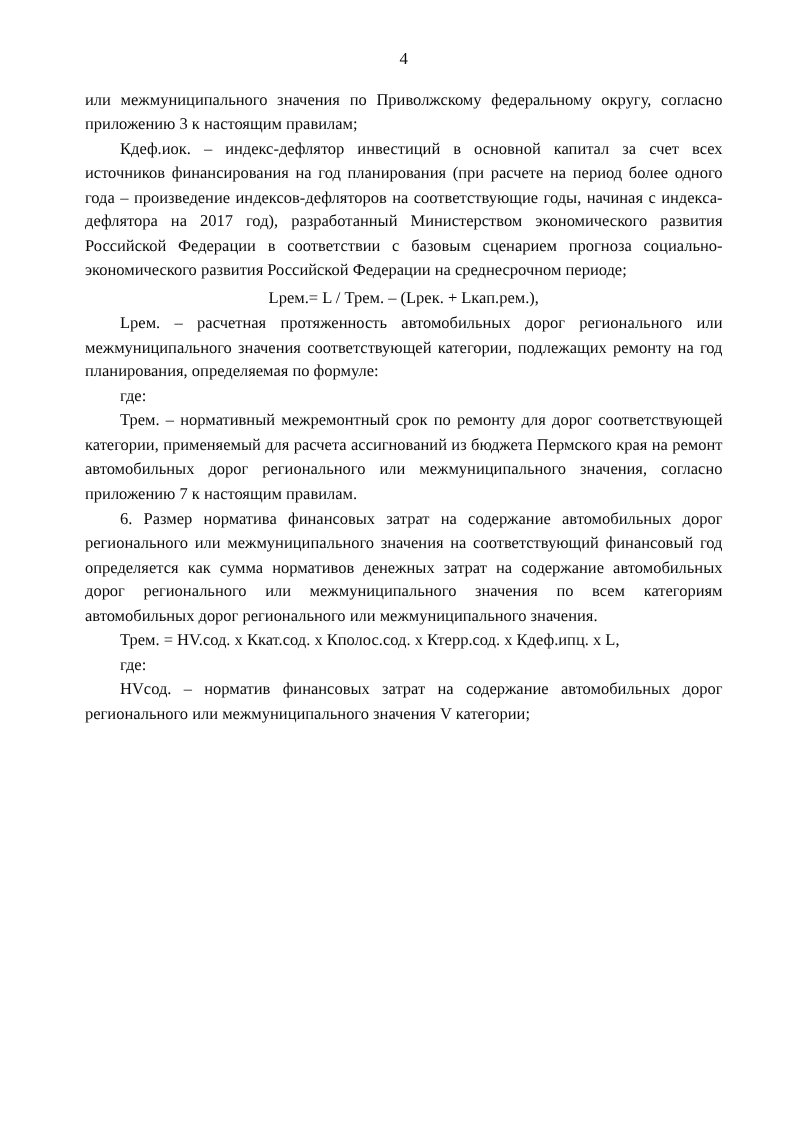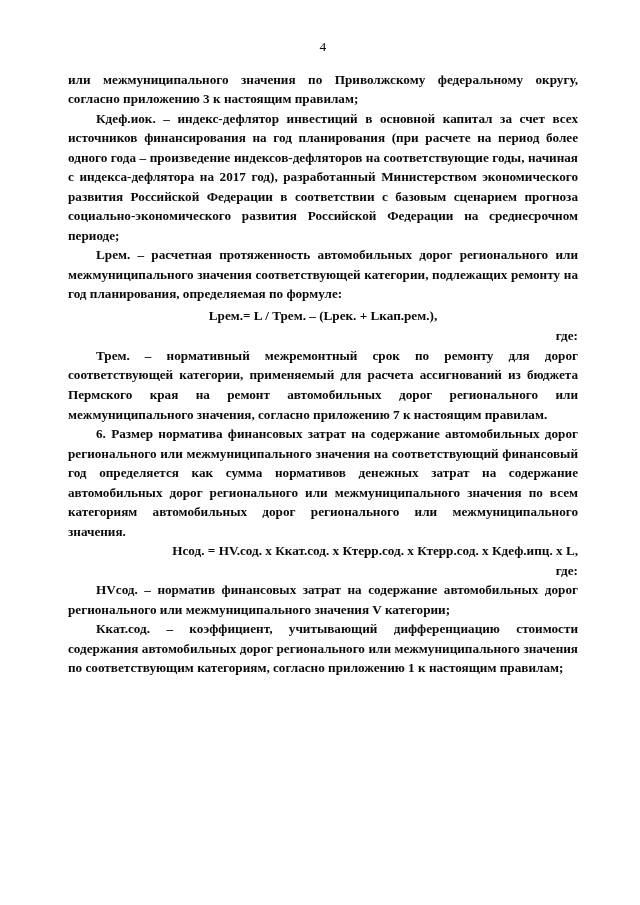--- a/index.html
+++ b/index.html
@@ -27,51 +27,49 @@
     font-size: 13.5px;
     line-height: 1;
     margin: 0 0 16px 0;
     letter-spacing: 0.2px;
   }
   .doc-body {
     font-size: 13.2px;
     line-height: 1.48;
     text-align: justify;
     text-justify: inter-word;
-    font-weight: bold;
   }
   .para {
     margin: 0;
     text-align: justify;
     text-indent: 0;
   }
   .para.indent {
     text-indent: 28px;
   }
   .para.left {
-    text-align: right;
+    text-align: left;
     text-indent: 28px;
   }
   .para.formula {
     text-align: center;
     text-indent: 0;
     margin: 2px 0 1px 0;
   }
 </style>
 </head>
 <body>
 
 <div class="page">
   <div class="page-number">4</div>
   <div class="doc-body">
     <p class="para">или межмуниципального значения по Приволжскому федеральному округу, согласно приложению 3 к настоящим правилам;</p>
     <p class="para indent">Кдеф.иок. – индекс-дефлятор инвестиций в основной капитал за счет всех источников финансирования на год планирования (при расчете на период более одного года – произведение индексов-дефляторов на соответствующие годы, начиная с индекса-дефлятора на 2017 год), разработанный Министерством экономического развития Российской Федерации в соответствии с базовым сценарием прогноза социально-экономического развития Российской Федерации на среднесрочном периоде;</p>
+    <p class="para formula">Lрем.= L / Трем. – (Lрек. + Lкап.рем.),</p>
     <p class="para indent">Lрем. – расчетная протяженность автомобильных дорог регионального или межмуниципального значения соответствующей категории, подлежащих ремонту на год планирования, определяемая по формуле:</p>
-    <p class="para formula">Lрем.= L / Трем. – (Lрек. + Lкап.рем.),</p>
     <p class="para left">где:</p>
     <p class="para indent">Трем. – нормативный межремонтный срок по ремонту для дорог соответствующей категории, применяемый для расчета ассигнований из бюджета Пермского края на ремонт автомобильных дорог регионального или межмуниципального значения, согласно приложению 7 к настоящим правилам.</p>
     <p class="para indent">6. Размер норматива финансовых затрат на содержание автомобильных дорог регионального или межмуниципального значения на соответствующий финансовый год определяется как сумма нормативов денежных затрат на содержание автомобильных дорог регионального или межмуниципального значения по всем категориям автомобильных дорог регионального или межмуниципального значения.</p>
-    <p class="para left">Нсод. = HV.сод. х Ккат.сод. х Ктерр.сод. х Ктерр.сод. х Кдеф.ипц. х L,</p>
+    <p class="para left">Трем. = HV.сод. х Ккат.сод. х Кполос.сод. х Ктерр.сод. х Кдеф.ипц. х L,</p>
     <p class="para left">где:</p>
     <p class="para indent">HVсод. – норматив финансовых затрат на содержание автомобильных дорог регионального или межмуниципального значения V категории;</p>
-    <p class="para indent">Ккат.сод. – коэффициент, учитывающий дифференциацию стоимости содержания автомобильных дорог регионального или межмуниципального значения по соответствующим категориям, согласно приложению 1 к настоящим правилам;</p>
   </div>
 </div>
 
 </body></html>

